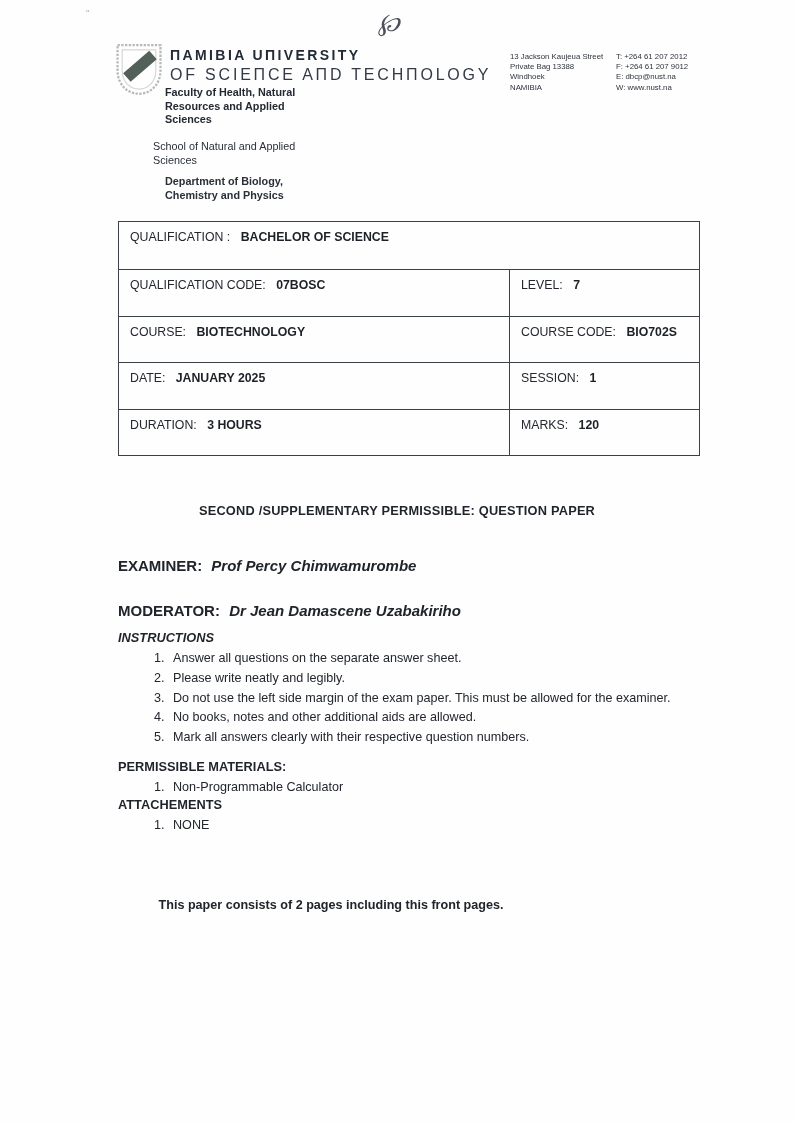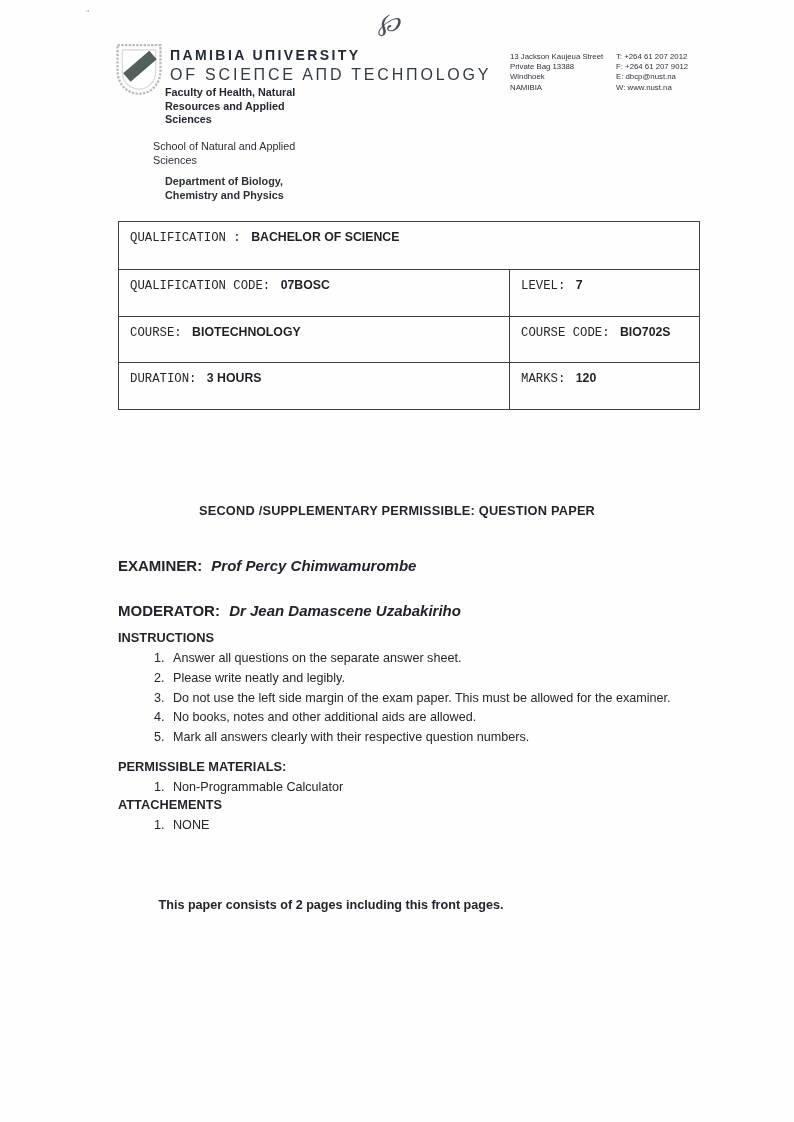--- a/index.html
+++ b/index.html
@@ -44,38 +44,38 @@
   .info-table {
     position:absolute; left:118px; top:221px; width:582px;
     border:1.6px solid #3c4148; background:#fefefe;
   }
   .t-row { display:flex; height:46.5px; border-top:1.5px solid #3c4148; }
   .t-row.first { border-top:none; height:47px; }
   .t-cell { padding:8px 4px 0 11px; font-size:12.3px; white-space:nowrap; overflow:hidden; }
   .t-left { width:390px; }
   .t-right { flex:1; border-left:1.5px solid #3c4148; }
   .full { width:100%; }
-  .lbl { font-weight:normal; color:#23272e;font-family:Liberation Mono, monospace; }
+  .lbl { font-weight:normal; color:#23272e; }
   .val { font-weight:bold; margin-left:7px; color:#1d2127;margin-top:8px; }
 
   
   .exam-title {
     position:absolute; left:0; top:503px; width:794px; text-align:center;
     font-size:12.8px; font-weight:bold; letter-spacing:0.2px; color:#1f232a;
   }
   .person-line { position:absolute; left:118px; font-size:15px; }
   .person-line .p-label { font-weight:bold; }
   .person-line .p-name { font-weight:bold; font-style:italic; margin-left:5px; }
   .examiner-line { top:557px; }
   .moderator-line { top:602px; }
 
   .section-heading {
     position:absolute; left:118px; font-size:12.8px; font-weight:bold; color:#1f232a;
   }
-  .instructions-heading { top:630px; }
+  .instructions-heading { top:630px;font-style:italic; }
   .materials-heading { top:759px; }
   .attachments-heading { top:797px; }
 
   ol.num-list { position:absolute; left:118px; list-style:decimal; padding-left:50px; }
   ol.num-list li { font-size:12.6px; line-height:19.8px; padding-left:5px; color:#22262d; }
   .instructions-list { top:649px; width:640px; }
   .materials-list { top:778px; }
   .attachments-list { top:816px; }
 
   .footer-note {
@@ -139,20 +139,30 @@
       </div>
     </div>
     <div class="t-row">
       <div class="t-cell t-left">
         <span class="lbl">COURSE:</span>
         <span class="val">BIOTECHNOLOGY</span>
       </div>
       <div class="t-cell t-right">
         <span class="lbl">COURSE CODE:</span>
         <span class="val">BIO702S</span>
+      </div>
+    </div>
+    <div class="t-row">
+      <div class="t-cell t-left">
+        <span class="lbl">DATE:</span>
+        <span class="val">JANUARY 2025</span>
+      </div>
+      <div class="t-cell t-right">
+        <span class="lbl">SESSION:</span>
+        <span class="val">1</span>
       </div>
     </div>
     <div class="t-row">
       <div class="t-cell t-left">
         <span class="lbl">DURATION:</span>
         <span class="val">3 HOURS</span>
       </div>
       <div class="t-cell t-right">
         <span class="lbl">MARKS:</span>
         <span class="val">120</span>

